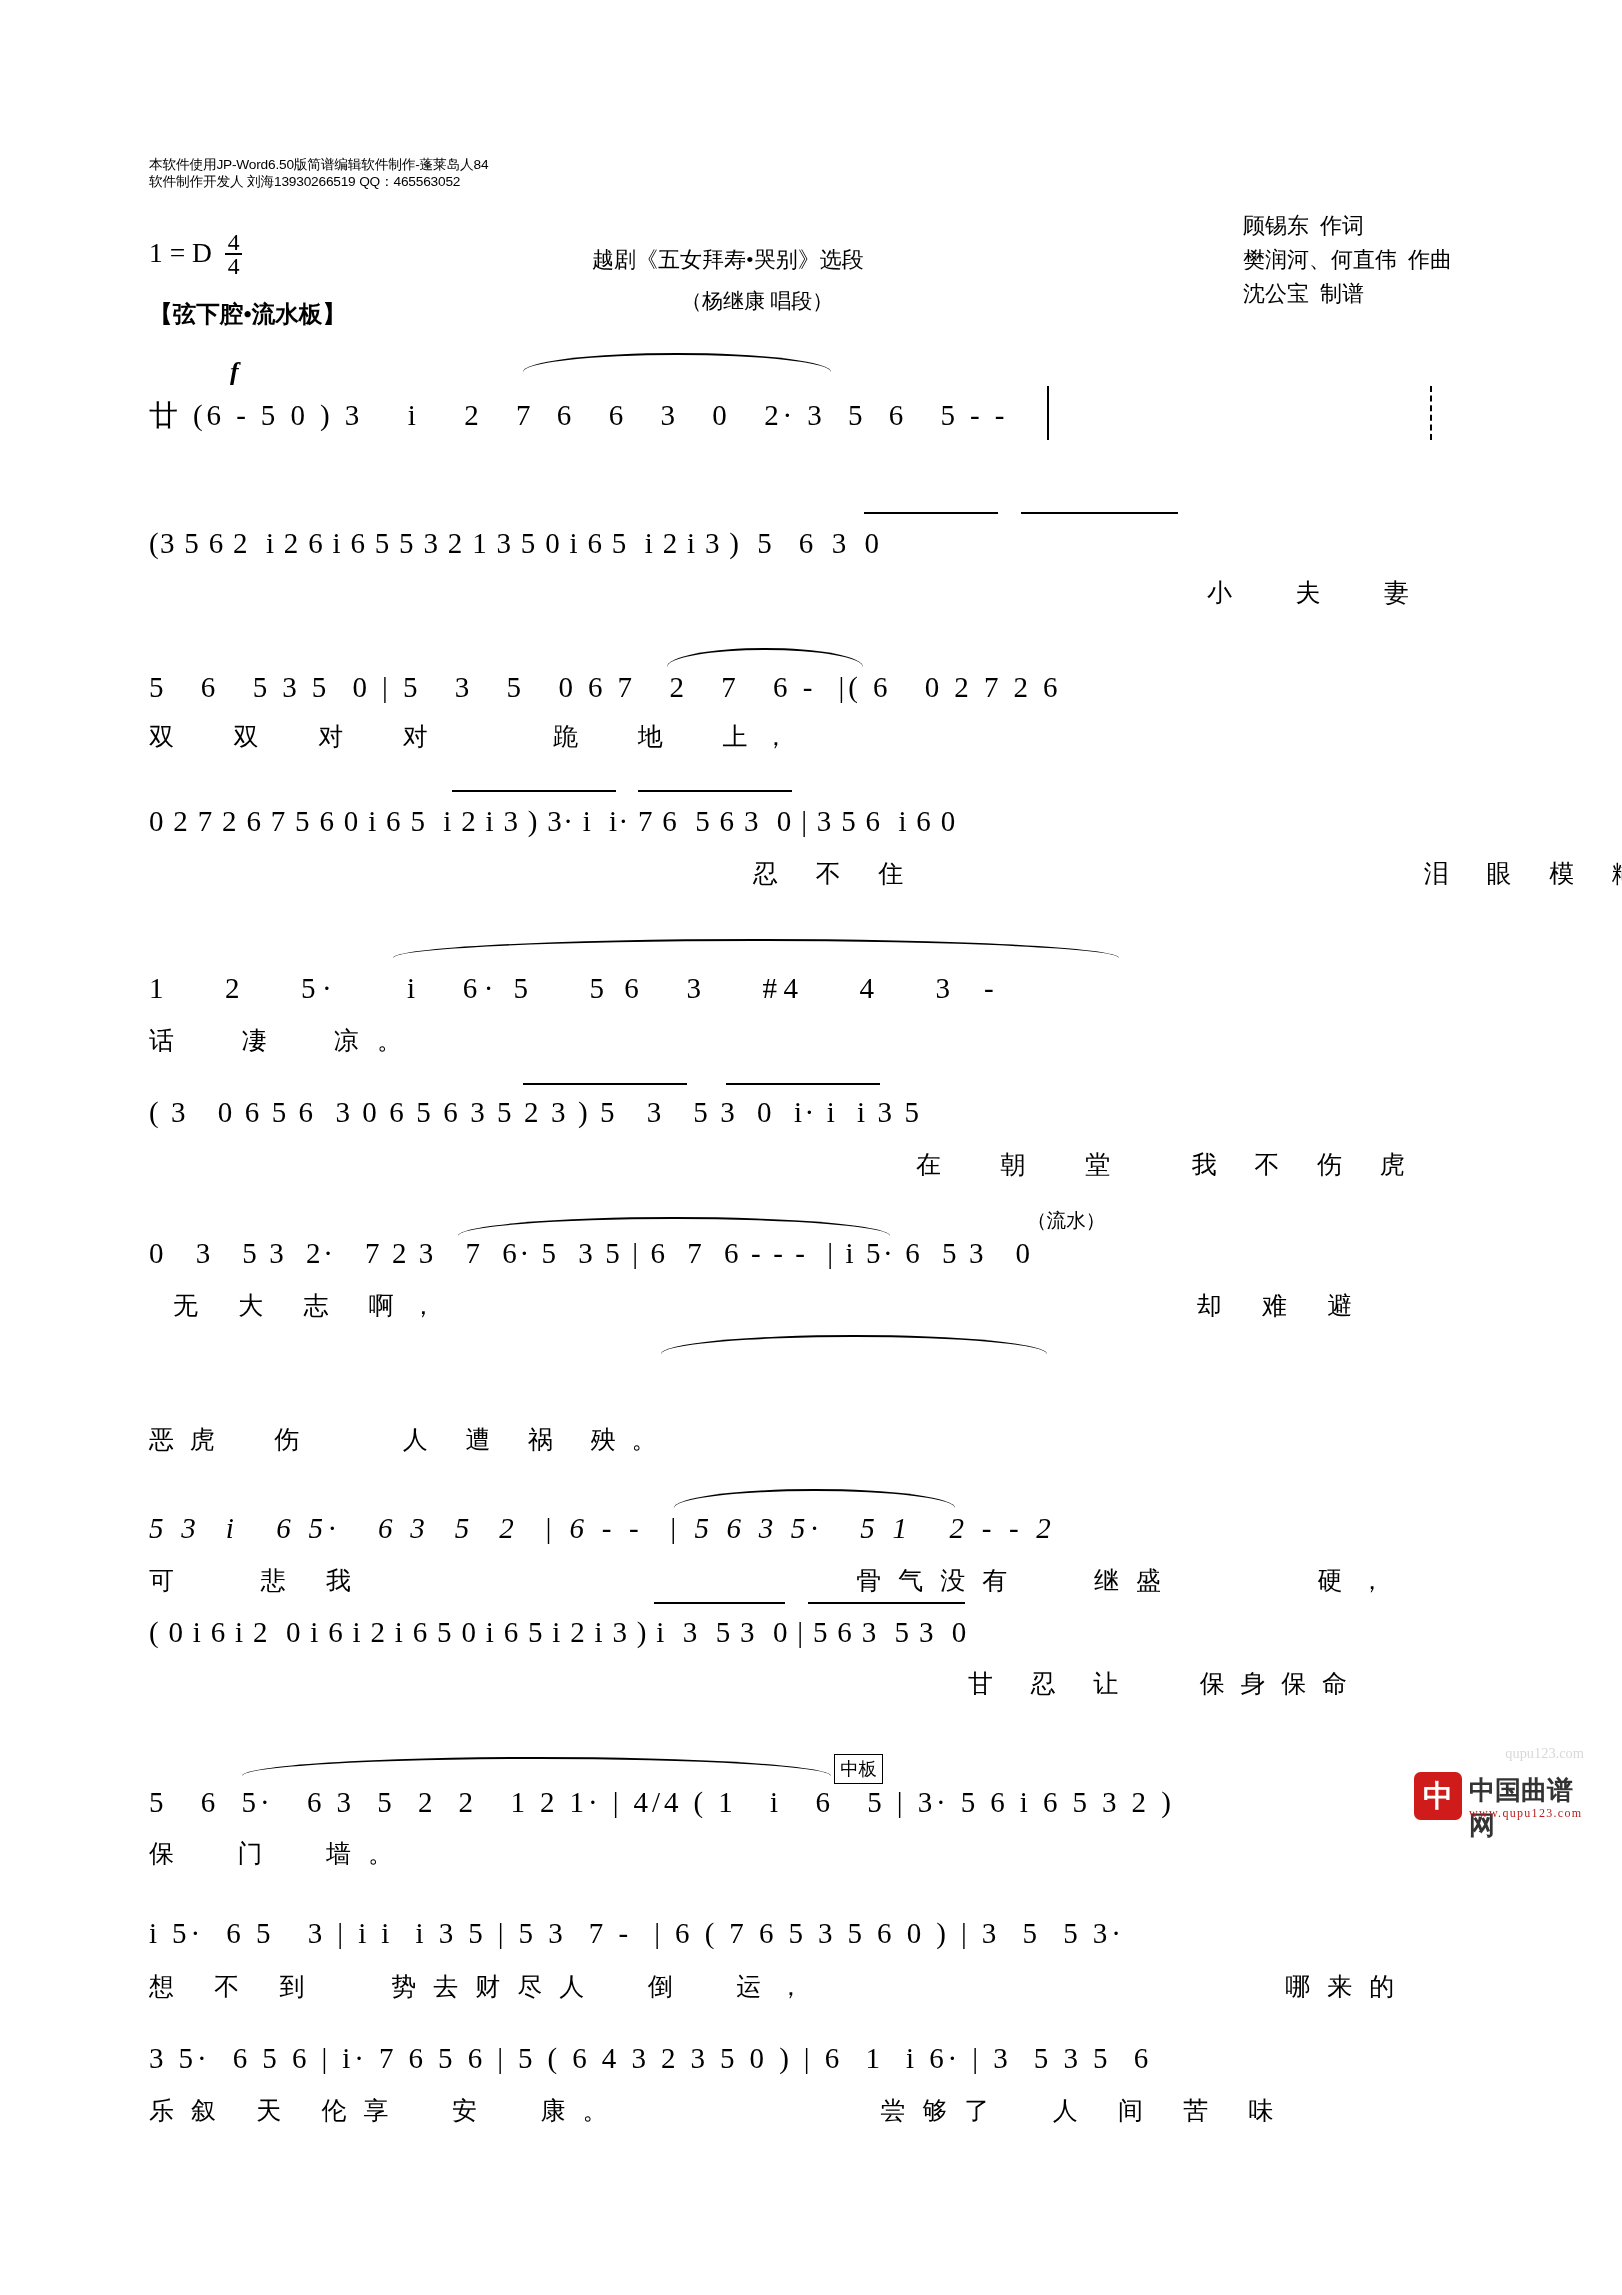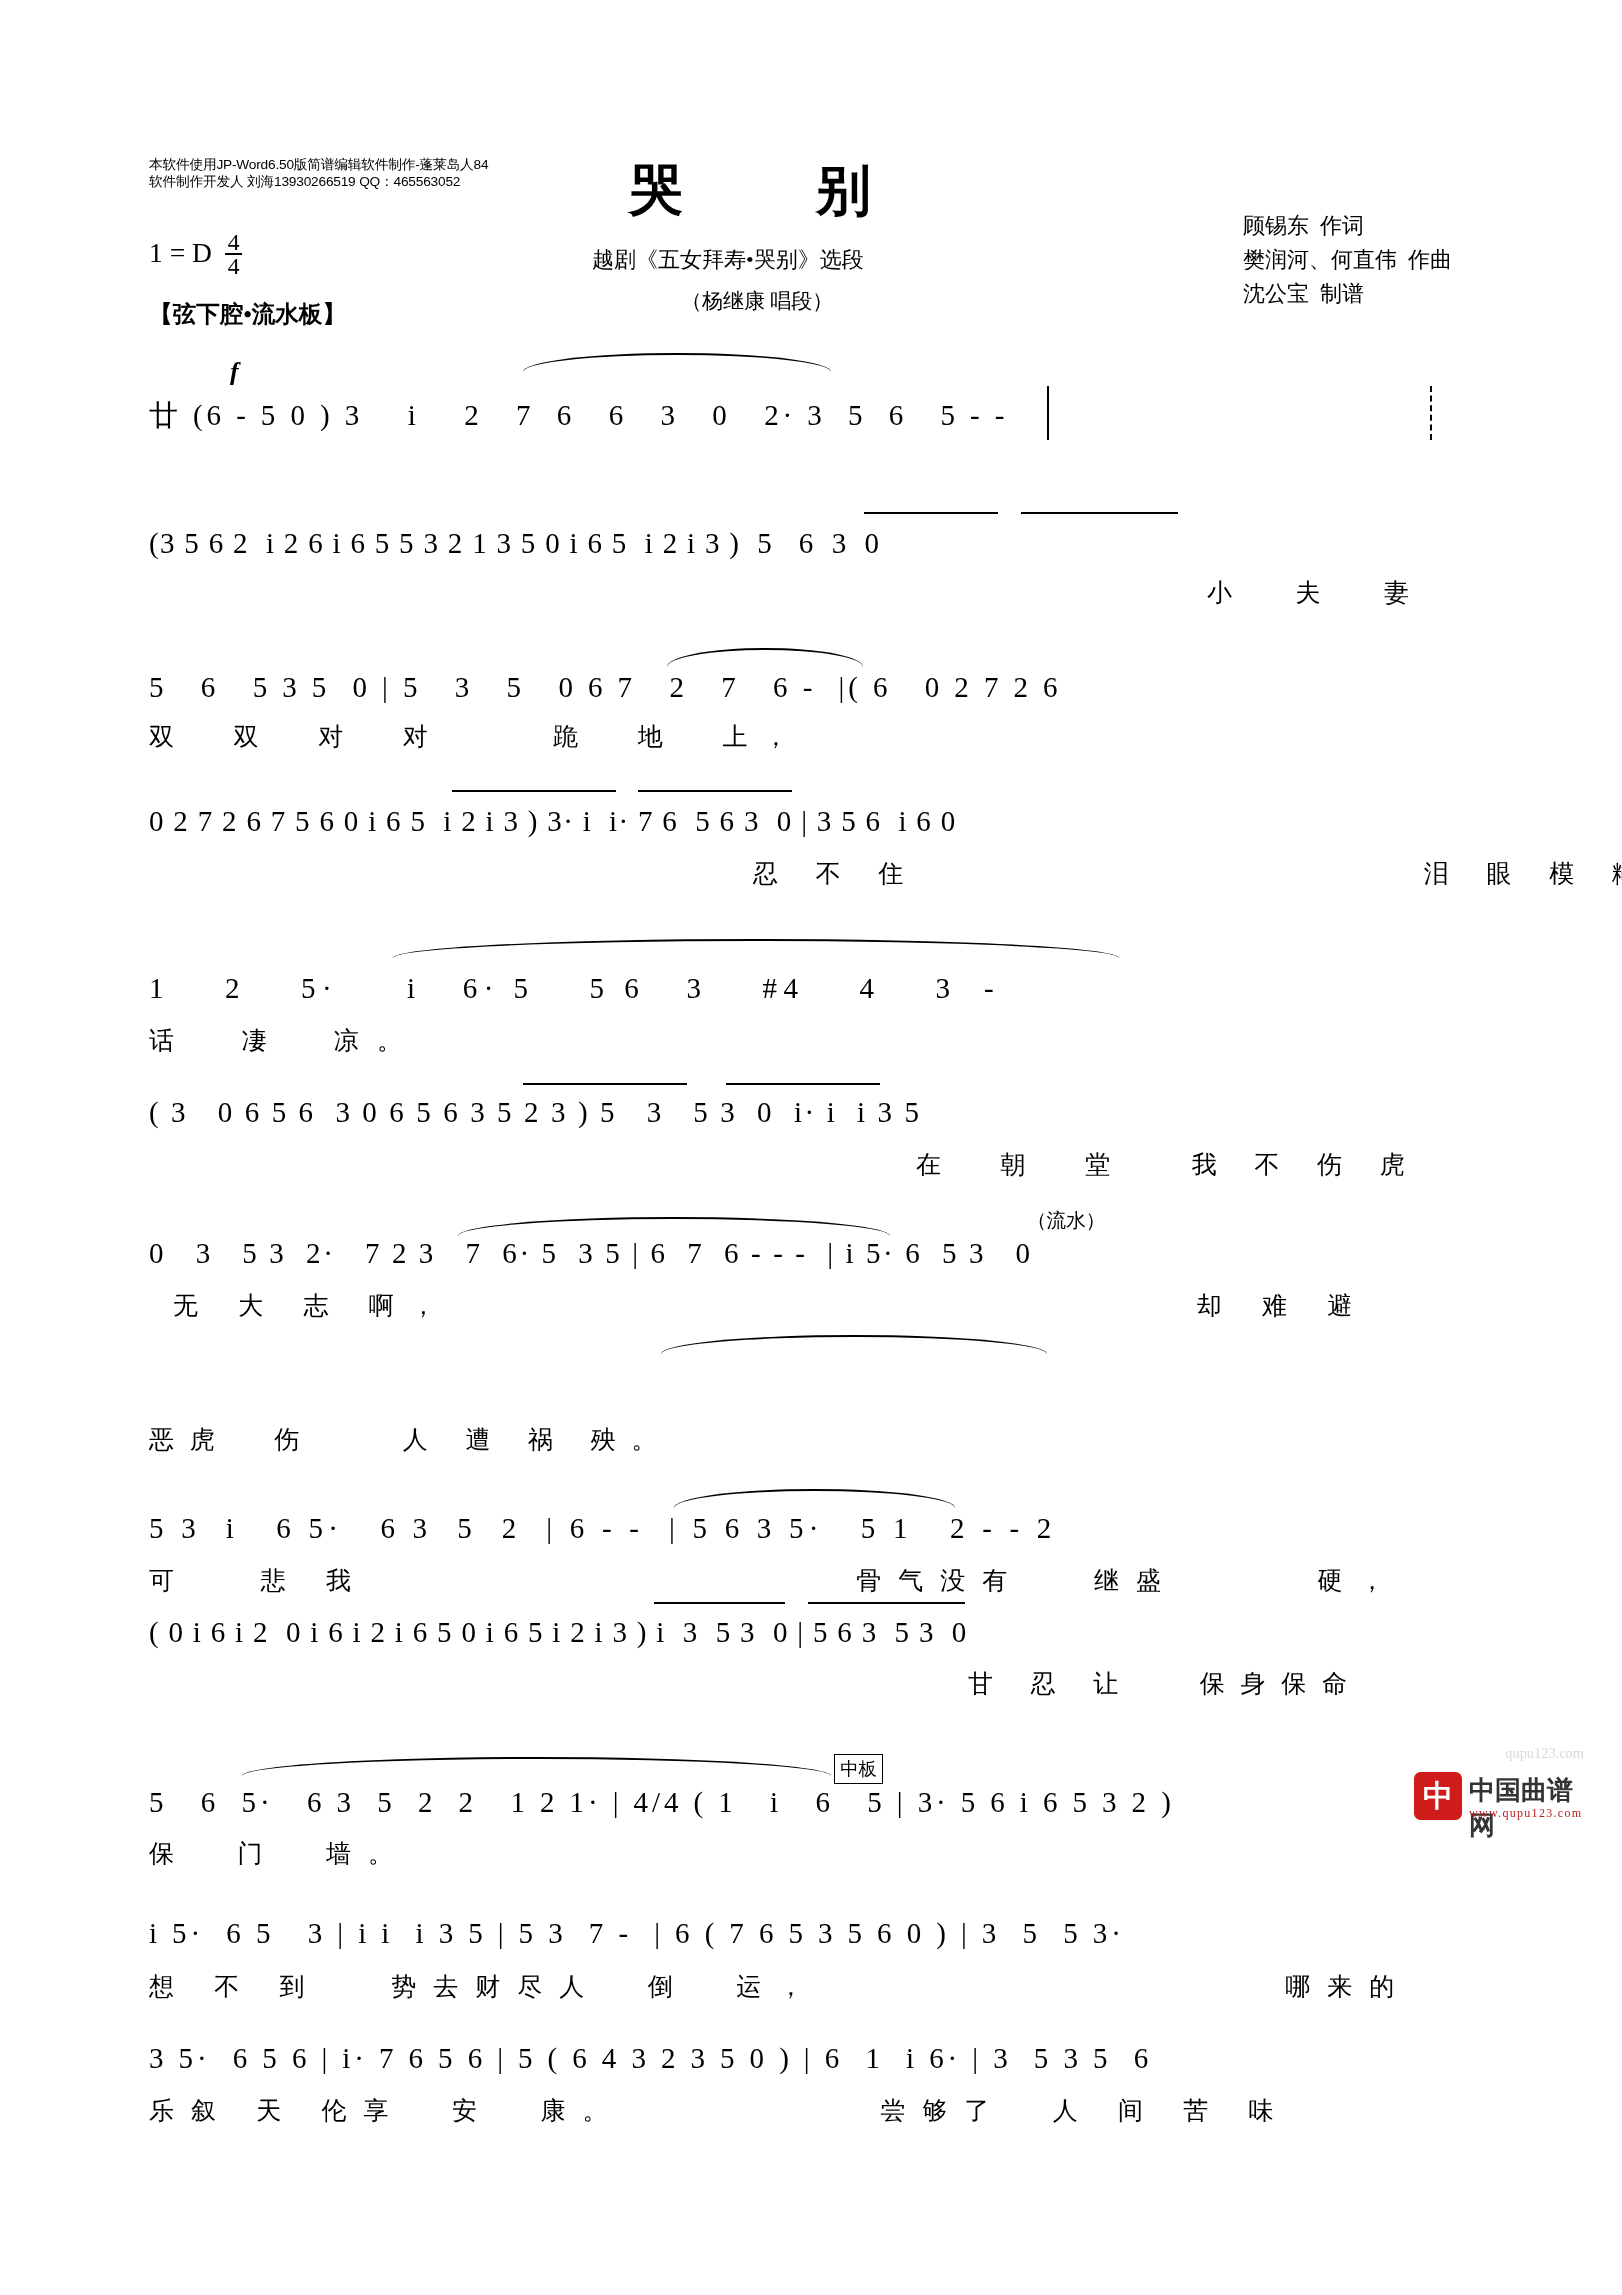--- a/index.html
+++ b/index.html
@@ -125,21 +125,20 @@
   }
 </style>
 </head>
 <body>
 
 <div class="sheet">
 
   <div class="credit-soft">本软件使用JP-Word6.50版简谱编辑软件制作-蓬莱岛人84
 软件制作开发人 刘海13930266519 QQ：465563052</div>
 
-  <div class="title">哭　别</div>
   <div class="subtitle1">越剧《五女拜寿•哭别》选段</div>
   <div class="subtitle2">（杨继康 唱段）</div>
 
   <div class="credits">
     <div>顾锡东  作词</div>
     <div>樊润河、何直伟  作曲</div>
     <div>沈公宝  制谱</div>
   </div>
 
   <div class="key">
@@ -183,21 +182,21 @@
 
   <div class="tag" style="left:1027px;top:1207px;">（流水）</div>
   <div class="slur" style="left:458px;top:1217px;width:432px;"></div>
   <div class="notes" style="left:149px;top:1237px;letter-spacing:2.6px;">0   3   5 3  2·   7 2 3   7  6· 5  3 5 | 6  7  6 - - -  | i 5· 6  5 3   0</div>
   <div class="lyr" style="left:173px;top:1289px;letter-spacing:17px;">无 大 志 啊，                                却 难 避</div>
 
   <div class="slur" style="left:661px;top:1335px;width:386px;"></div>
   <div class="lyr" style="left:149px;top:1423px;letter-spacing:15.7px;">恶虎  伤    人 遭 祸 殃。</div>
 
   <div class="slur" style="left:674px;top:1489px;width:281px;"></div>
-  <div class="notes" style="left:149px;top:1512px;letter-spacing:5.2px;">5 3  i   6 5·   6 3  5  2  | 6 - -  | 5 6 3 5·   5 1   2 - - 2</div>
+  <div class="notes" style="left:149px;top:1512px;letter-spacing:5.2px;font-style:italic;">5 3  i   6 5·   6 3  5  2  | 6 - -  | 5 6 3 5·   5 1   2 - - 2</div>
   <div class="lyr" style="left:149px;top:1564px;letter-spacing:17px;">可   悲 我                     骨气没有   继盛      硬，</div>
 
   <div class="notes" style="left:149px;top:1616px;letter-spacing:1.3px;">( 0 i 6 i 2  0 i 6 i 2 i 6 5 0 i 6 5 i 2 i 3 ) i  3  5 3  0 | 5 6 3  5 3  0</div>
   <div class="lyr" style="left:968px;top:1667px;letter-spacing:15.7px;">甘 忍 让   保身保命</div>
   <div class="ubar" style="left:654px;top:1602px;width:131px;"></div>
   <div class="ubar" style="left:808px;top:1602px;width:157px;"></div>
 
   <div class="boxtag" style="left:834px;top:1754px;">中板</div>
   <div class="slur" style="left:242px;top:1757px;width:589px;"></div>
   <div class="notes" style="left:149px;top:1786px;letter-spacing:3.9px;">5   6  5·   6 3  5  2  2   1 2 1· | 4/4 ( 1   i   6   5 | 3· 5 6 i 6 5 3 2 )</div>

